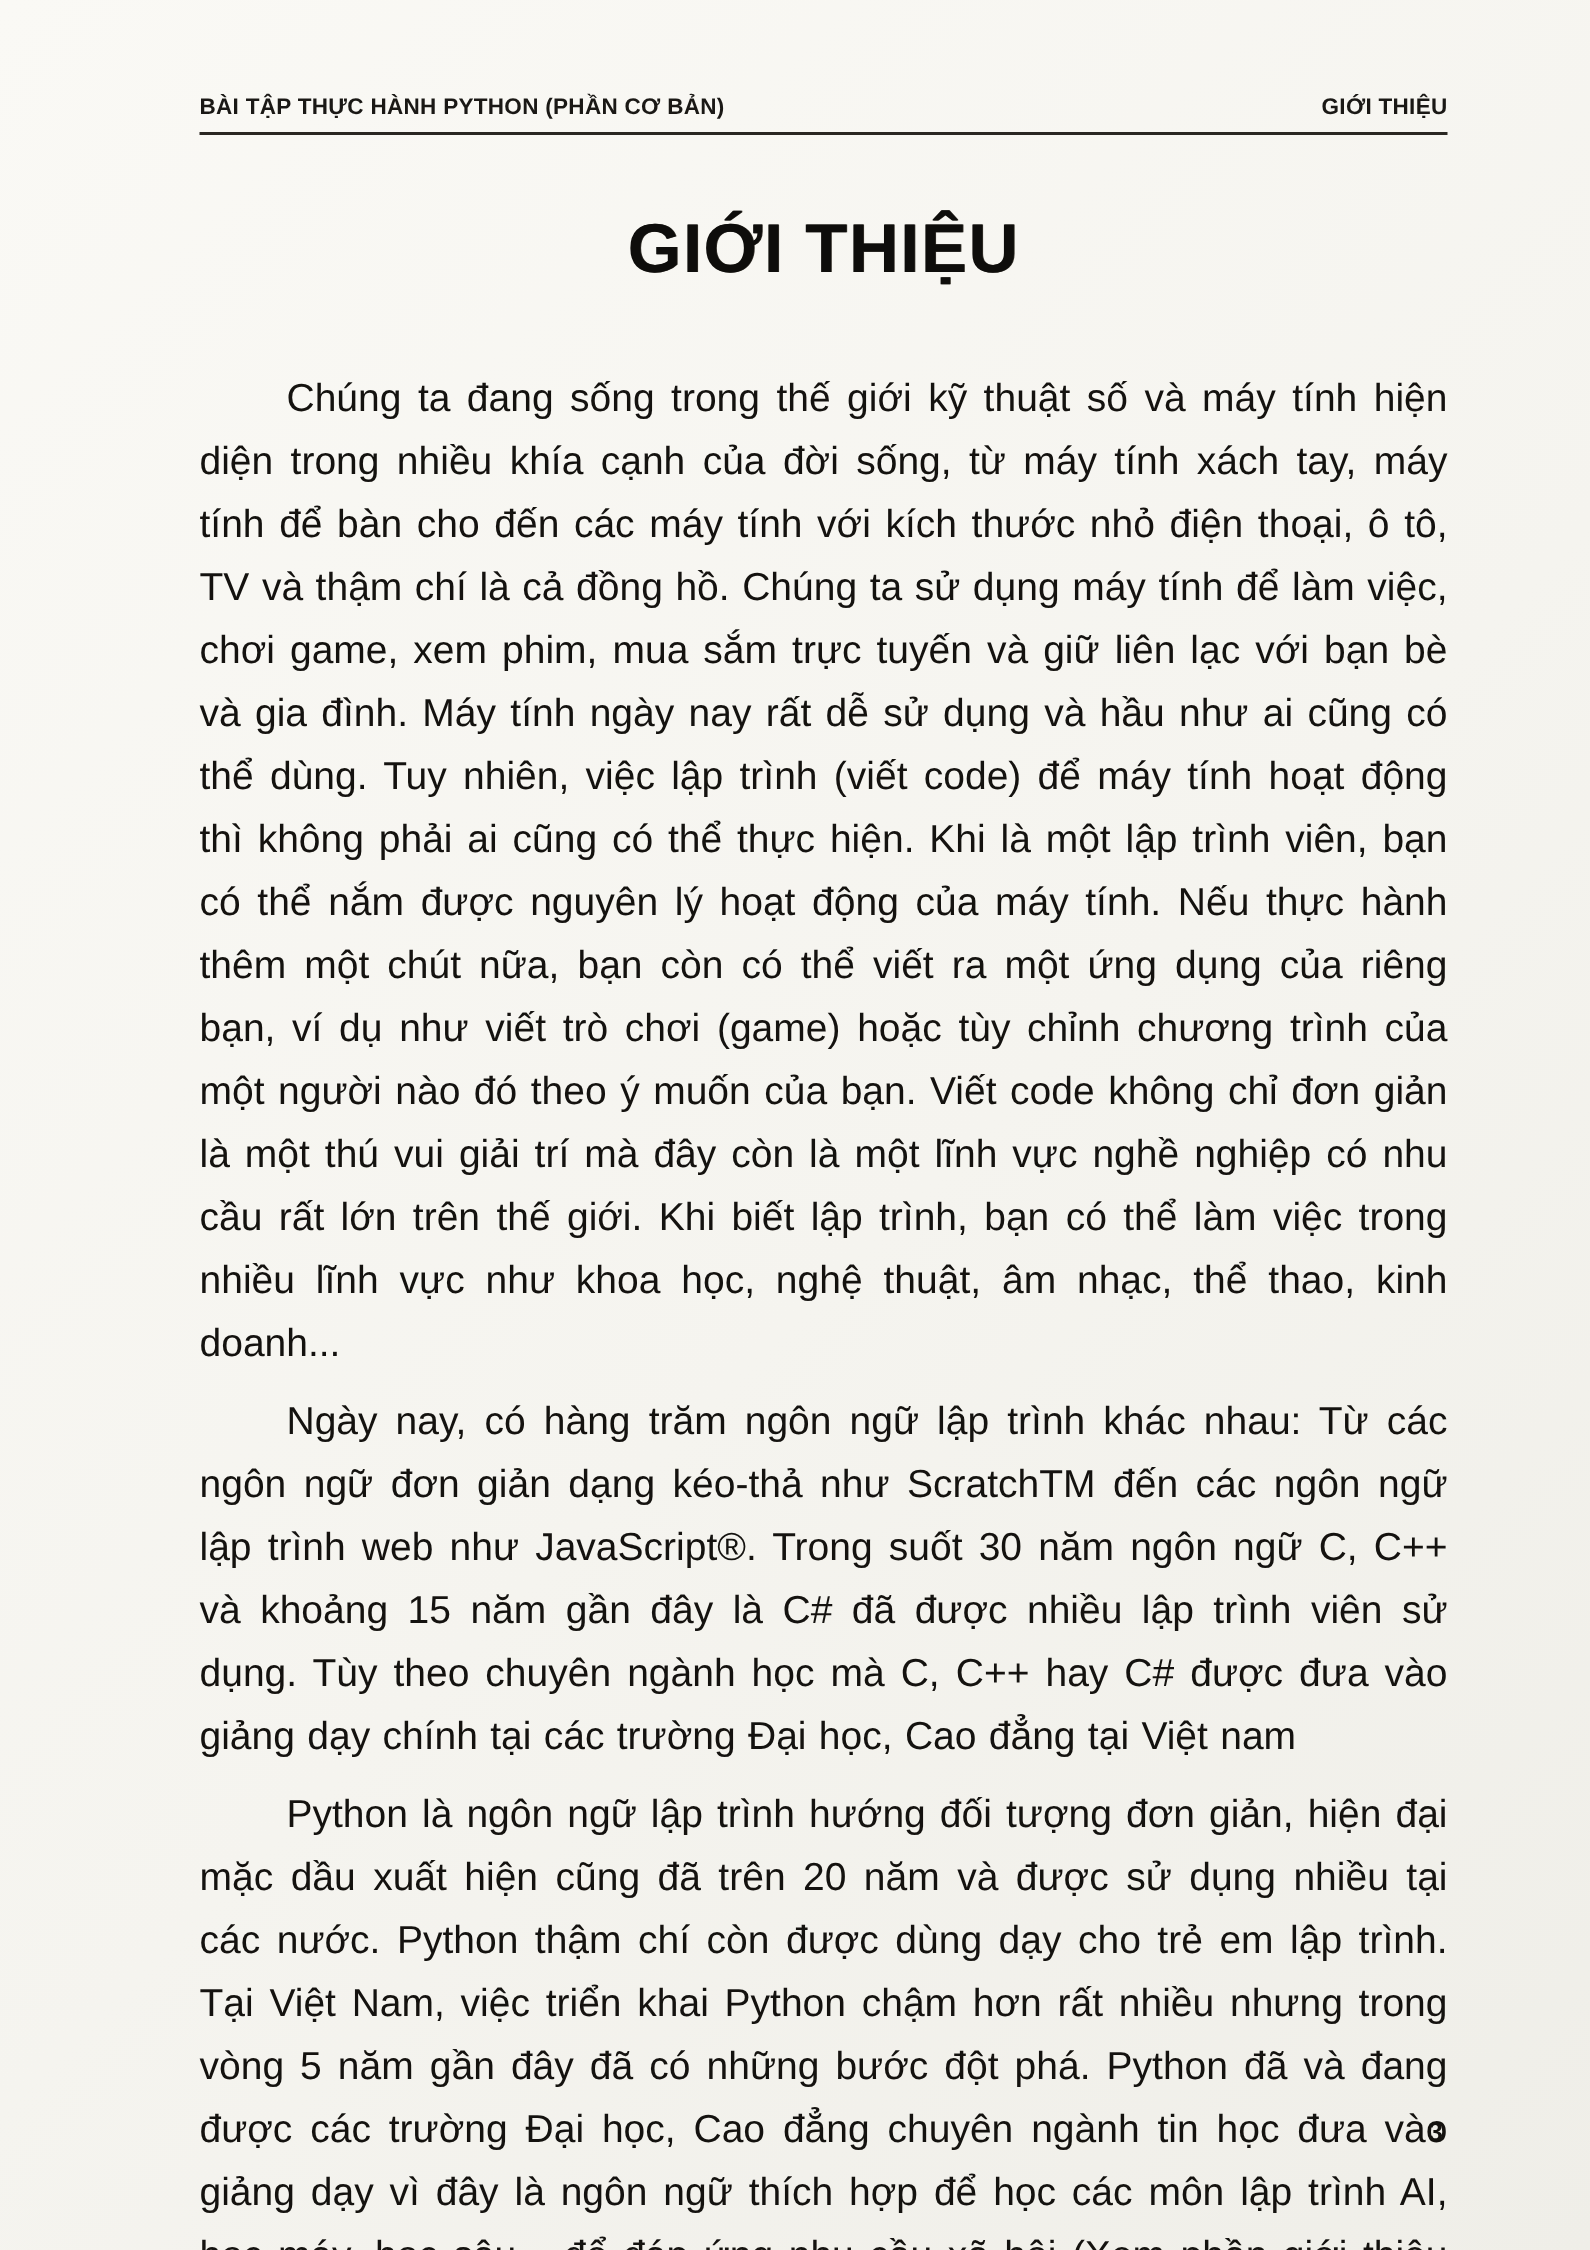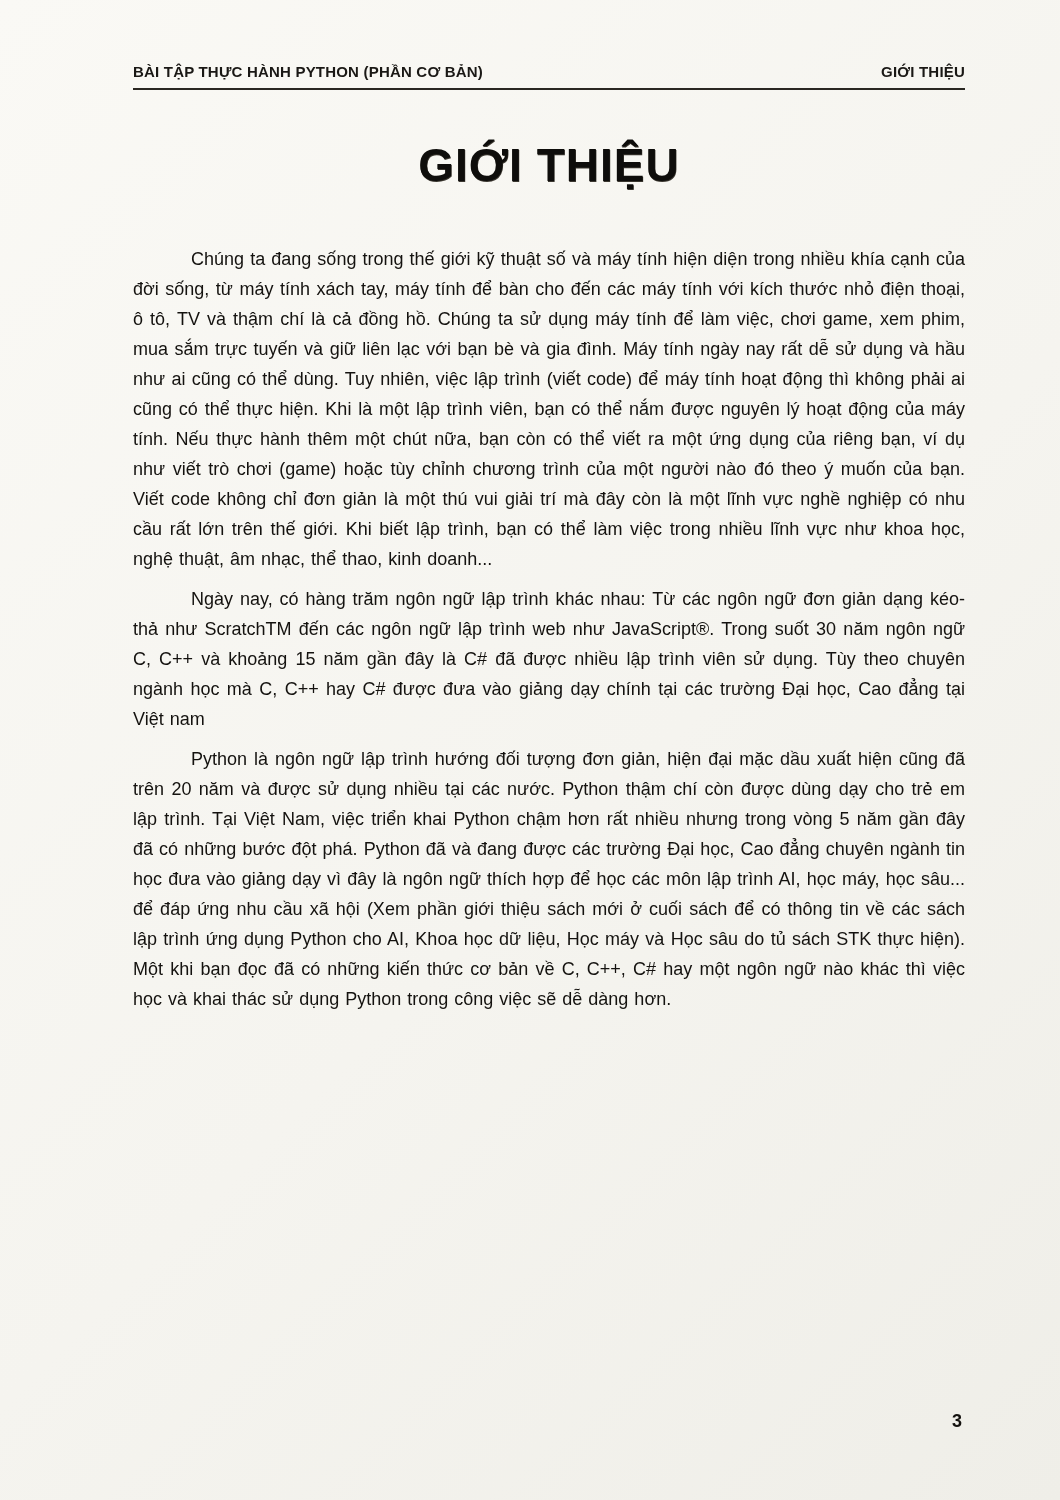--- a/index.html
+++ b/index.html
@@ -43,22 +43,22 @@
     text-align: center;
     font-size: 46px;
     font-weight: 900;
     letter-spacing: 1px;
     color: #0e0d0b;
     margin-bottom: 52px;
     font-family: "Liberation Sans", sans-serif;
     text-shadow: 0.5px 0.5px 0 #3a362f;
   }
   .body-text p {
-    font-size: 18px;
-    line-height: 30px;
+    font-size: 26px;
+    line-height: 42px;
     text-align: justify;
     text-indent: 58px;
     color: #14120f;
     margin-bottom: 10px;
     word-spacing: 1px;
   }
   .page-number {
     position: absolute;
     right: 98px;
     bottom: 68px;

